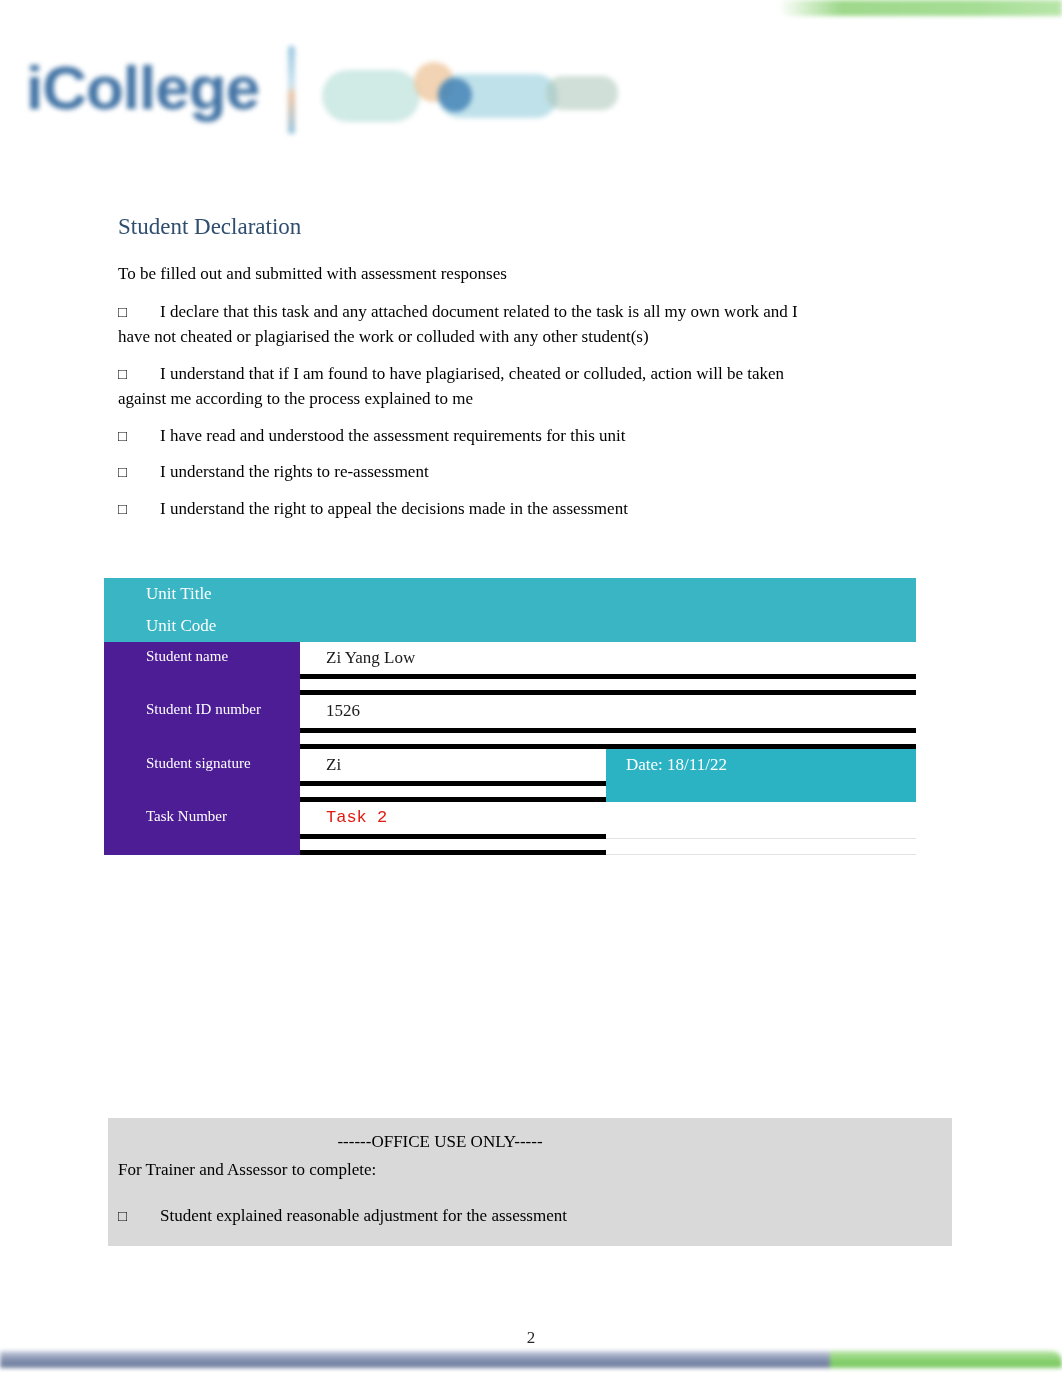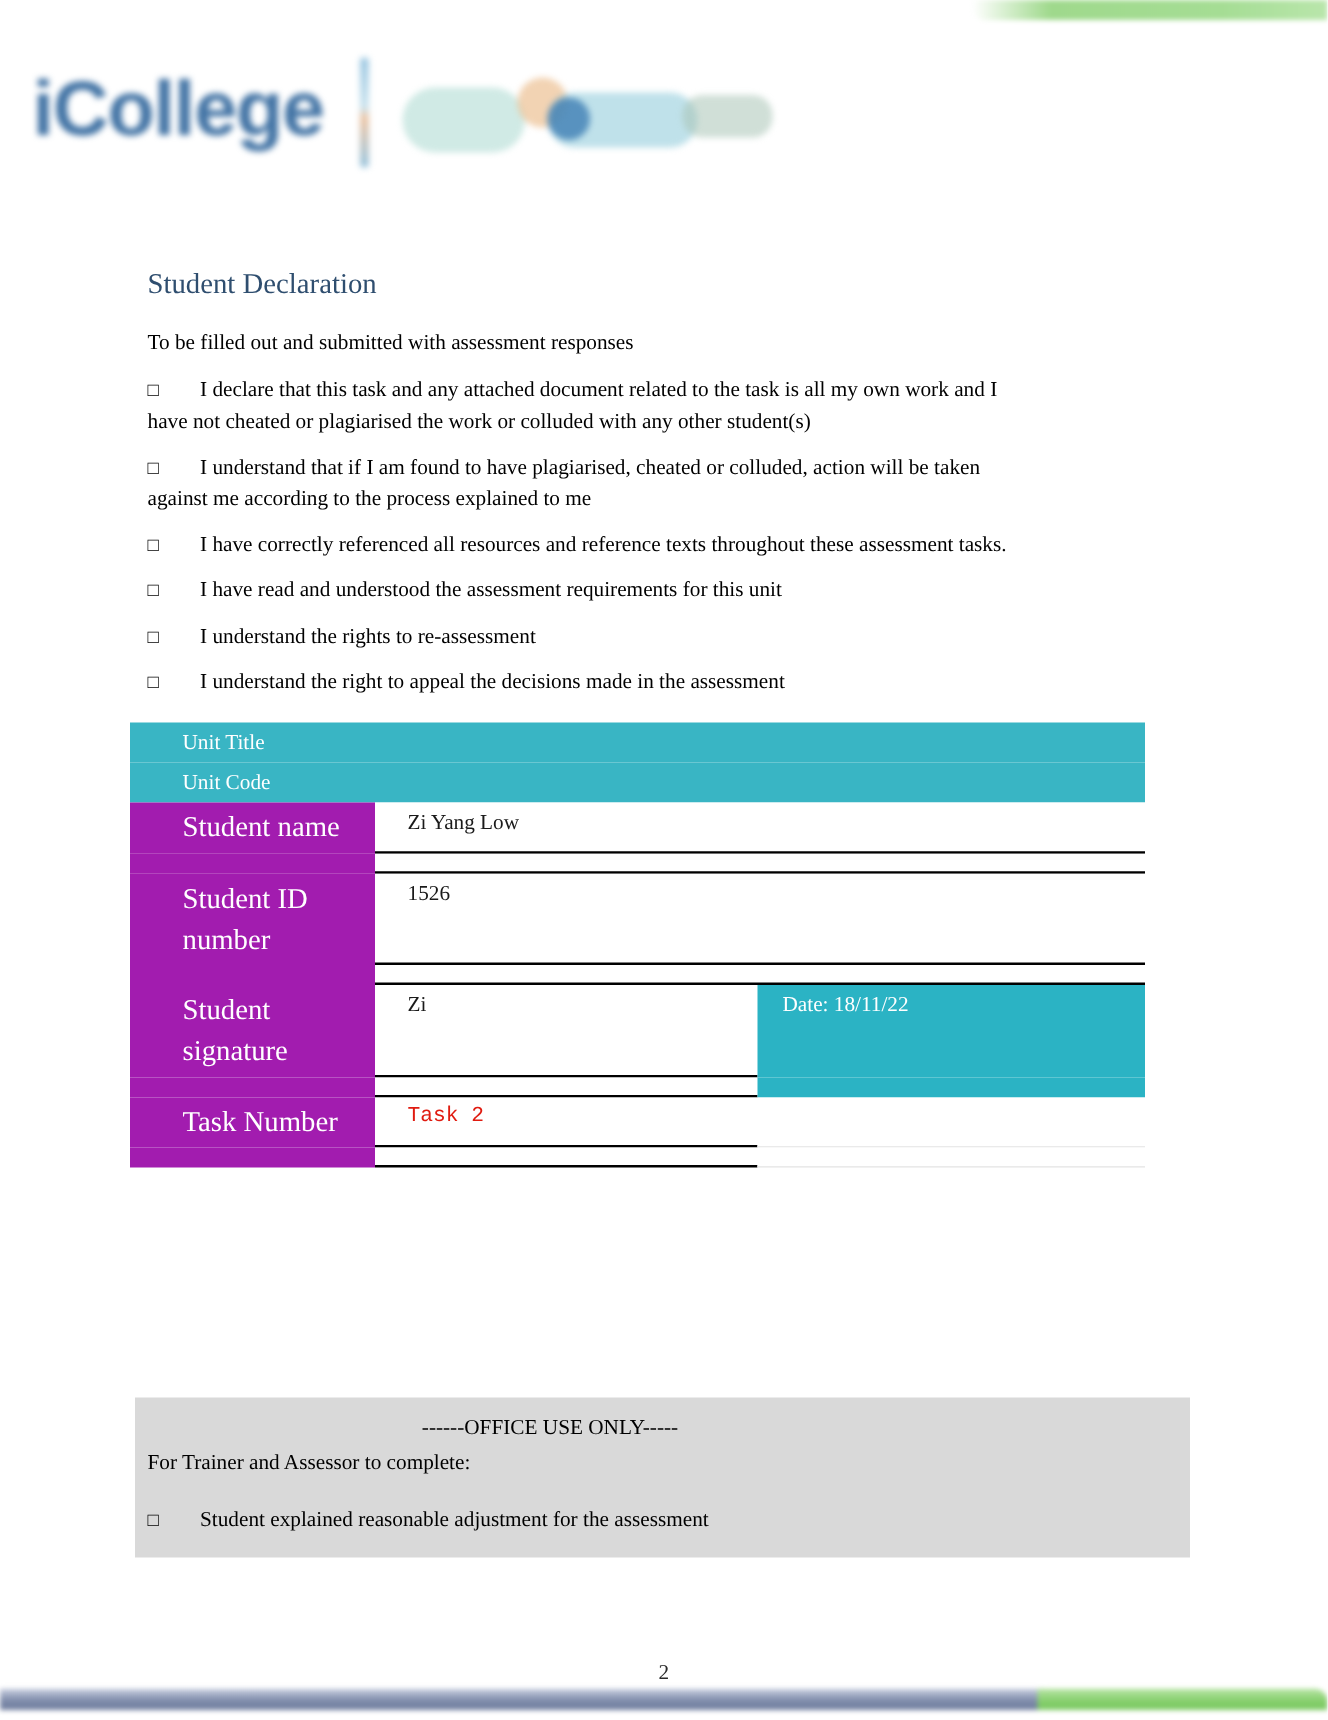--- a/index.html
+++ b/index.html
@@ -152,23 +152,23 @@
     width: 812px;
     filter: blur(0.55px);
   }
   .dt-row {
     display: flex;
     width: 100%;
   }
   .dt-label {
     width: 196px;
     flex: 0 0 196px;
-    background: #a21caf;
+    background: #4c1d95;
     color: #ffffff;
-    font-size: 23px;
+    font-size: 15px;
     line-height: 1.42;
     padding: 4px 0 4px 42px;
     box-sizing: border-box;
   }
   .dt-full {
     width: 812px;
     background: #39b5c4;
     color: #ffffff;
     font-size: 17px;
     line-height: 1.42;
@@ -176,21 +176,21 @@
     box-sizing: border-box;
   }
   .dt-value {
     flex: 1 1 auto;
     background: #ffffff;
     color: #1a1a1a;
     font-size: 17px;
     line-height: 1.42;
     padding: 4px 0 4px 26px;
     box-sizing: border-box;
-    border-bottom: 2px solid #000000;
+    border-bottom: 5px solid #000000;
   }
   .dt-value.task {
     color: #e01b10;
     font-family: Liberation Mono, monospace;
   }
   .dt-value.half {
     flex: 0 0 306px;
   }
   .dt-date {
     flex: 0 0 310px;
@@ -297,23 +297,20 @@
   <p class="intro-line">To be filled out and submitted with assessment responses</p>
 
   <p class="decl-item">
     <span class="cb">□</span><span class="decl-text">I declare that this task and any attached document related to the task is all my own work and I have not cheated or plagiarised the work or colluded with any other student(s)</span>
   </p>
 
   <p class="decl-item">
     <span class="cb">□</span><span class="decl-text">I understand that if I am found to have plagiarised, cheated or colluded, action will be taken against me according to the process explained to me</span>
   </p>
 
-  <p class="decl-item">
-    <span class="cb">□</span><span class="decl-text">I have correctly referenced all resources and reference texts throughout these assessment tasks.</span>
-  </p>
 
   <p class="decl-item">
     <span class="cb">□</span><span class="decl-text">I have read and understood the assessment requirements for this unit</span>
   </p>
 
   <p class="decl-item">
     <span class="cb">□</span><span class="decl-text">I understand the rights to re-assessment</span>
   </p>
 
   <p class="decl-item">

